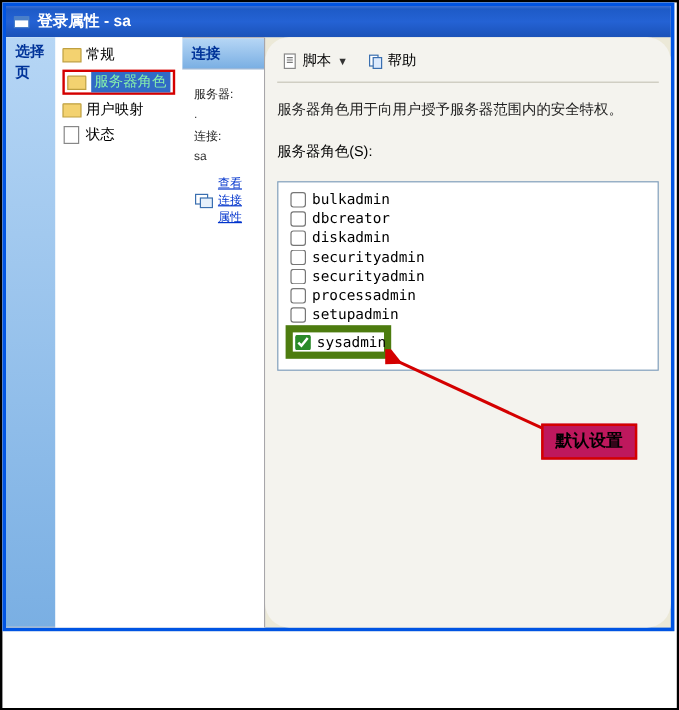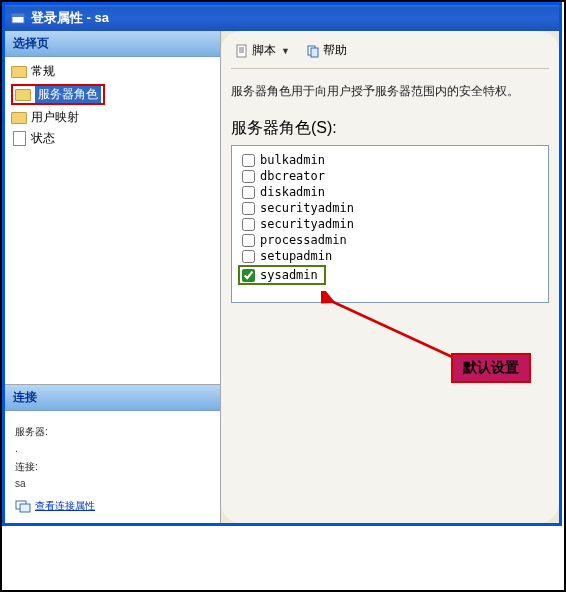--- a/index.html
+++ b/index.html
@@ -2,48 +2,48 @@
 <html><head>
 <meta charset="utf-8">
 <style>
 * { box-sizing: border-box; margin: 0; padding: 0; }
 body { font-family: "Microsoft YaHei", SimSun, Tahoma, sans-serif; font-size: 12px; background: #fff; }
 .outer-border { border: 2px solid #000; width: 566px; height: 592px; position: relative; }
 .window { border: 3px solid #0054e3; width: 560px; height: 524px; background: #ece9d8; position: relative; }
 .title-bar { background: linear-gradient(to bottom, #3b6ed4 0%, #1e5bc7 10%, #2462d4 50%, #1b52b8 100%); height: 26px; display: flex; align-items: center; padding: 0 6px; color: #fff; font-weight: bold; font-size: 13px; }
 .title-icon { width: 14px; height: 14px; margin-right: 6px; display: inline-flex; align-items: center; justify-content: center; }
 .content { display: flex; height: calc(100% - 26px); }
-.sidebar { width: 216px; background: #fff; border-right: 1px solid #a7a6aa; display: flex; flex-direction: column; }
+.sidebar { width: 216px; background: #fff; border-right: 1px solid #a7a6aa; display: flex; flex-direction: row; }
 .section-header { background: linear-gradient(to bottom, #b6d6f5, #7aafe3); color: #003399; font-weight: bold; padding: 4px 8px; border-bottom: 1px solid #7a9ec7; font-size: 12px; }
 .nav-list { padding: 4px 0; flex: 0 0 auto; }
 .nav-item { display: flex; align-items: center; padding: 2px 6px; cursor: pointer; gap: 4px; }
 .nav-item.highlighted { }
 .nav-item-inner { display: flex; align-items: center; gap: 4px; }
 .nav-item.highlighted .nav-item-inner { border: 2px solid #d40000; padding: 0 2px; }
-.nav-item.highlighted .nav-label { background: #316ac5; color: #ffffff; padding: 0 3px; }
+.nav-item.highlighted .nav-label { background: #316ac5; color: #86efac; padding: 0 3px; }
 .nav-icon { width: 16px; height: 14px; display: inline-flex; align-items: center; justify-content: center; }
 .folder-icon::before { content: ""; display: block; width: 14px; height: 10px; background: #f3d270; border: 1px solid #bfa040; border-radius: 1px 1px 0 0; position: relative; }
 .doc-icon::before { content: ""; display: block; width: 11px; height: 13px; background: #fff; border: 1px solid #888; }
 .spacer { flex: 1; }
 .connection-section { border-top: 1px solid #a7a6aa; }
 .conn-body { padding: 8px 10px 10px 10px; font-size: 10px; color: #222; background: #fff; }
 .conn-label { margin-top: 6px; }
 .conn-value { margin-top: 4px; margin-bottom: 6px; color: #333; }
 .conn-link { color: #0033cc; text-decoration: underline; cursor: pointer; display: flex; align-items: center; gap: 4px; margin-top: 10px; }
 .link-icon { width: 16px; height: 14px; display: inline-block; }
 .main { flex: 1; background: #f4f3ee; padding: 8px 10px; position: relative; border-radius: 20px; }
 .toolbar { display: flex; align-items: center; gap: 8px; padding: 2px 0 8px 0; border-bottom: 1px solid #c8c5b8; font-size: 12px; }
 .tool-btn { display: flex; align-items: center; gap: 3px; cursor: pointer; padding: 1px 4px; }
 .tool-icon { width: 14px; height: 14px; display: inline-flex; align-items: center; justify-content: center; }
 .desc { margin: 14px 0 18px 0; color: #222; font-size: 12px; }
-.roles-label { margin-bottom: 6px; font-size: 16px; }
+.roles-label { margin-bottom: 16px; font-size: 12px; }
 .roles-box { border: 1px solid #7f9db9; background: #fff; padding: 6px 8px; height: 158px; }
 .role-item { display: flex; align-items: center; gap: 5px; padding: 1px 2px; font-family: "宋体", SimSun, monospace; }
 .role-item input[type=checkbox] { width: 13px; height: 13px; }
-.role-item.highlighted { border: 2px solid #4d7c0f; margin: 1px -2px; padding: 1px 2px; width: 88px; }
+.role-item.highlighted { border: 6px solid #4d7c0f; margin: 1px -2px; padding: 1px 2px; width: 88px; }
 .role-item.highlighted input[type=checkbox]{ accent-color: #2a8a2a; }
 .annotation { position: absolute; top: 260px; left: 100px; width: 210px; height: 90px; pointer-events: none; }
 .callout-box { position: absolute; left: 130px; top: 62px; border: 2px solid #d40000; background: #be185d; padding: 4px 10px; font-size: 14px; font-weight: bold; color: #000; }
 .dropdown-caret { font-size: 9px; color: #333; margin-left: 2px; }
 svg.arrow { position: absolute; left: 0; top: 0; }
 </style>
 </head>
 <body>
 
 <div class="outer-border">

